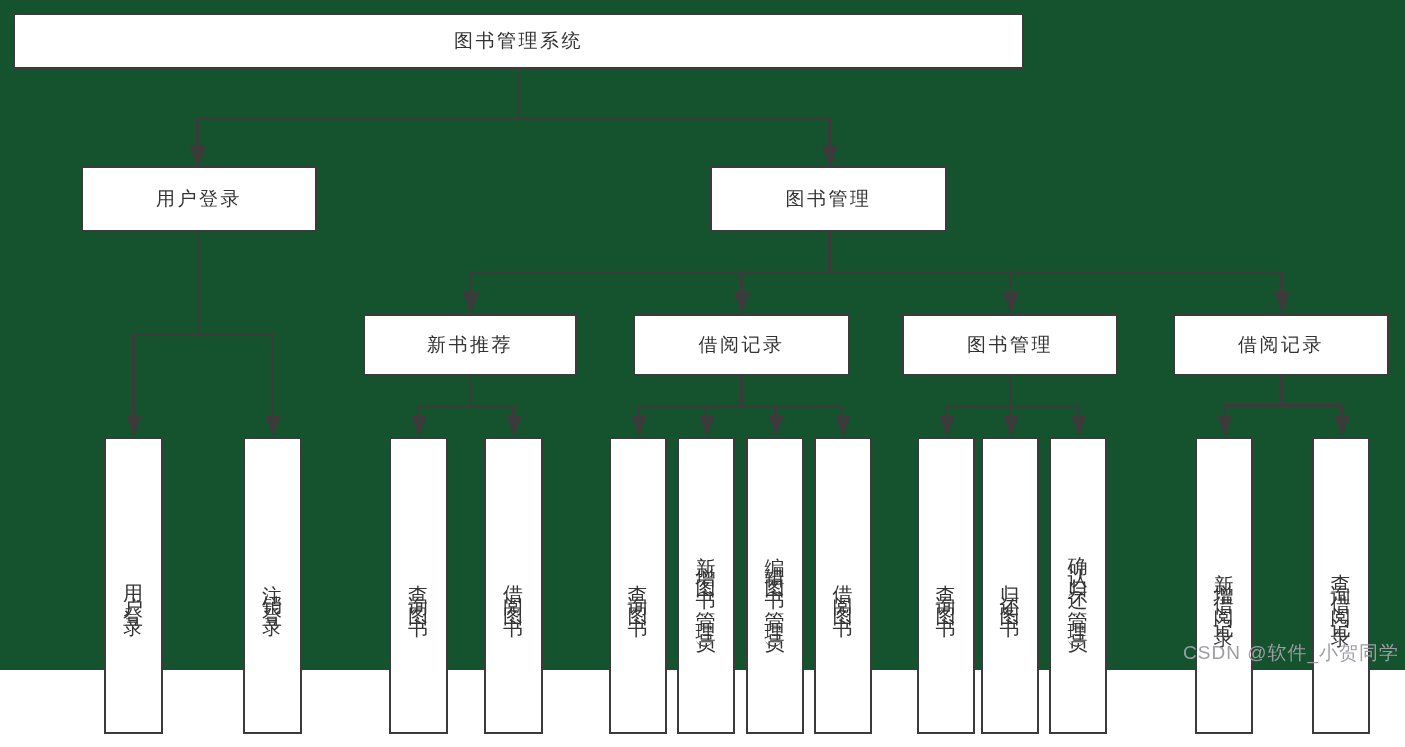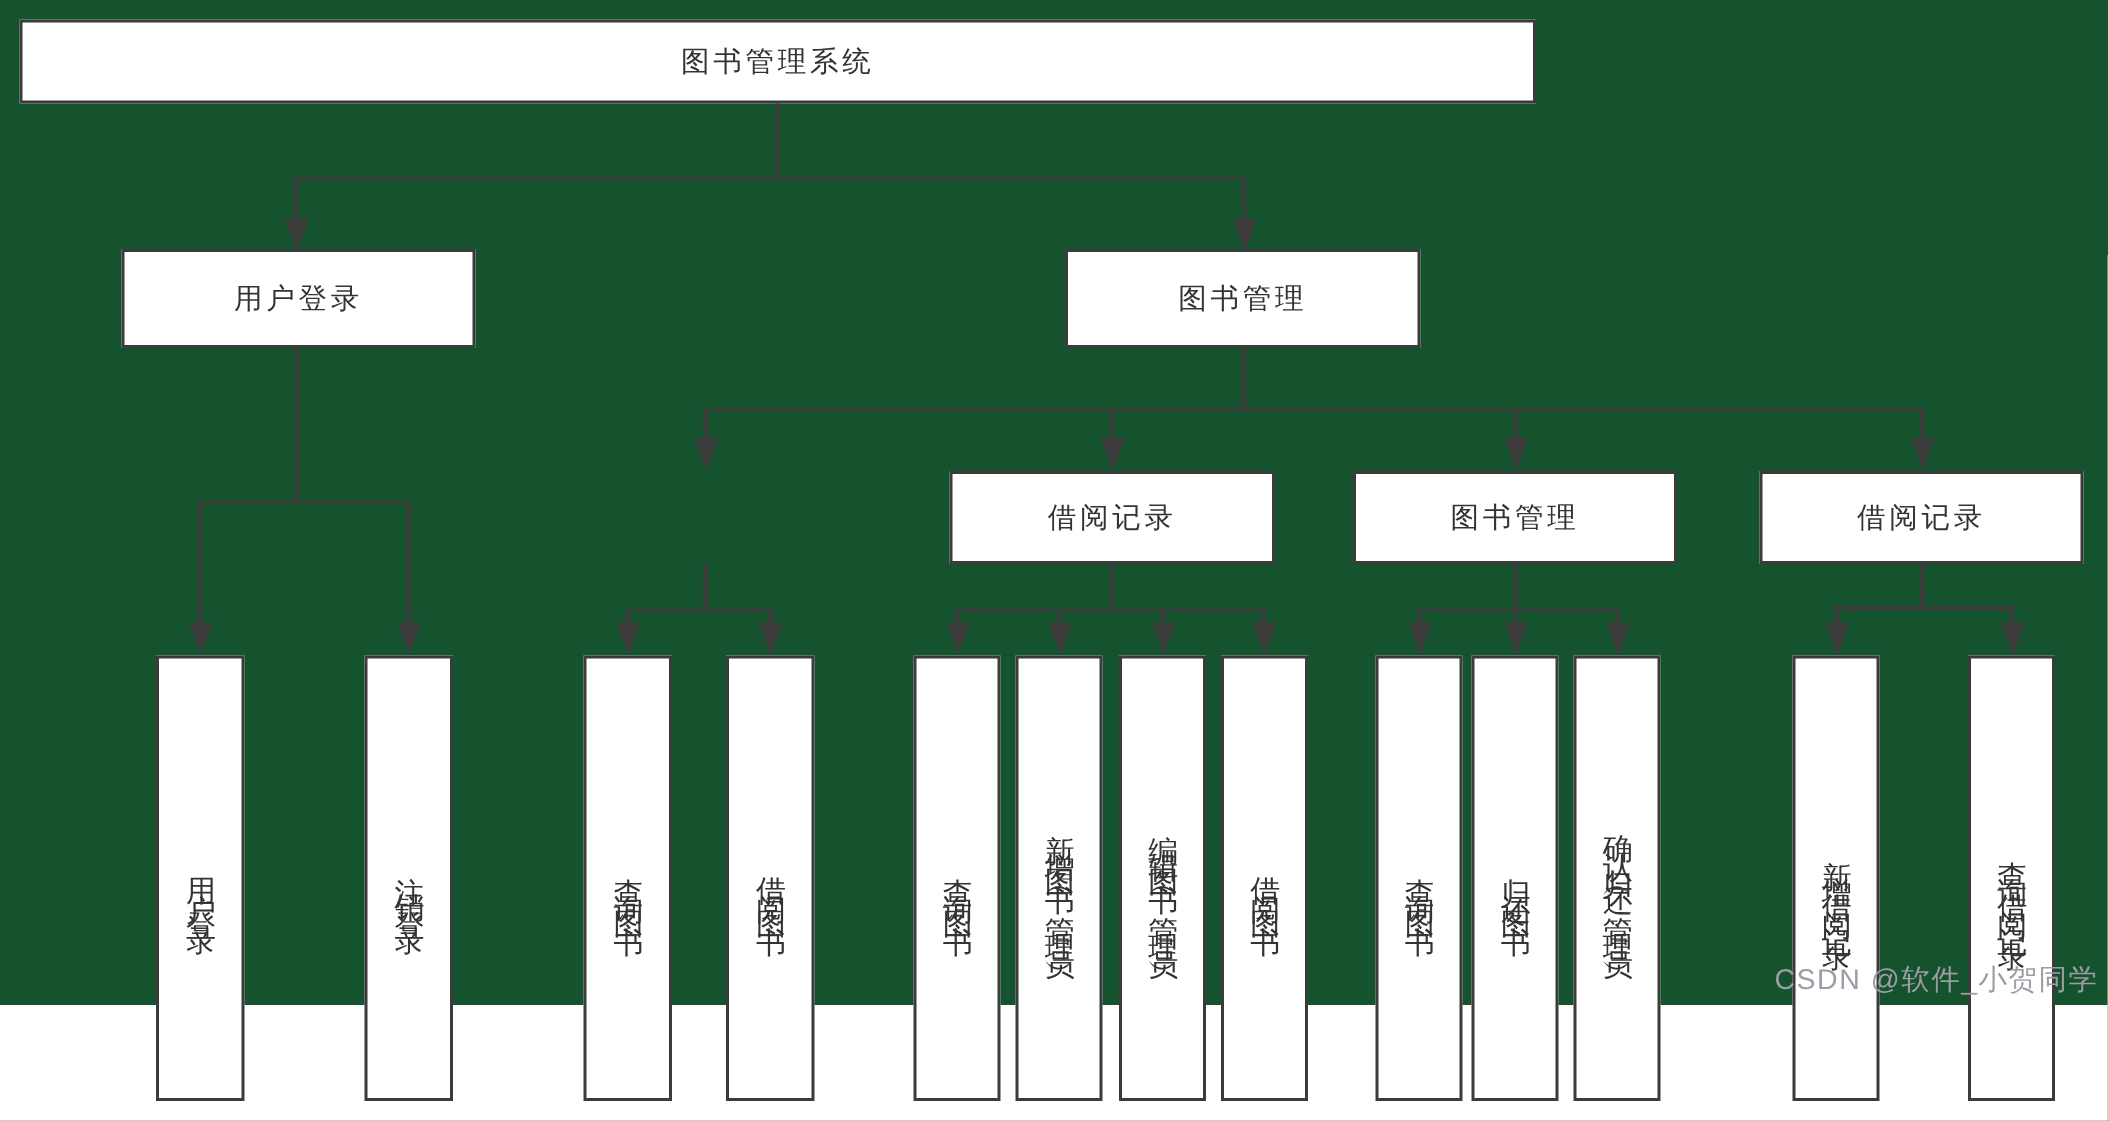--- a/index.html
+++ b/index.html
@@ -54,20 +54,21 @@
   <div class="hline" style="left:469px;top:271.5px;width:813px;"></div>
   <div class="vline" style="left:469px;top:272px;height:23px;"></div>
   <div class="arr" style="left:462.5px;top:292px;"></div>
   <div class="vline" style="left:740px;top:272px;height:23px;"></div>
   <div class="arr" style="left:733.5px;top:292px;"></div>
   <div class="vline" style="left:1009px;top:272px;height:23px;"></div>
   <div class="arr" style="left:1002.5px;top:292px;"></div>
   <div class="vline" style="left:1280px;top:272px;height:23px;"></div>
   <div class="arr" style="left:1273.5px;top:292px;"></div>
 
+  <div class="box" style="left:363px;top:314px;width:214px;height:62px;">新书推荐</div>
   <div class="box" style="left:633px;top:314px;width:217px;height:62px;">借阅记录</div>
   <div class="box" style="left:902px;top:314px;width:216px;height:62px;">图书管理</div>
   <div class="box" style="left:1173px;top:314px;width:216px;height:62px;">借阅记录</div>
 
   <div class="vline" style="left:469px;top:376px;height:31px;"></div>
   <div class="hline" style="left:417px;top:405.5px;width:98px;"></div>
   <div class="vline" style="left:417px;top:406px;height:12px;"></div>
   <div class="arr" style="left:410.5px;top:415px;"></div>
   <div class="vline" style="left:512px;top:406px;height:12px;"></div>
   <div class="arr" style="left:505.5px;top:415px;"></div>

